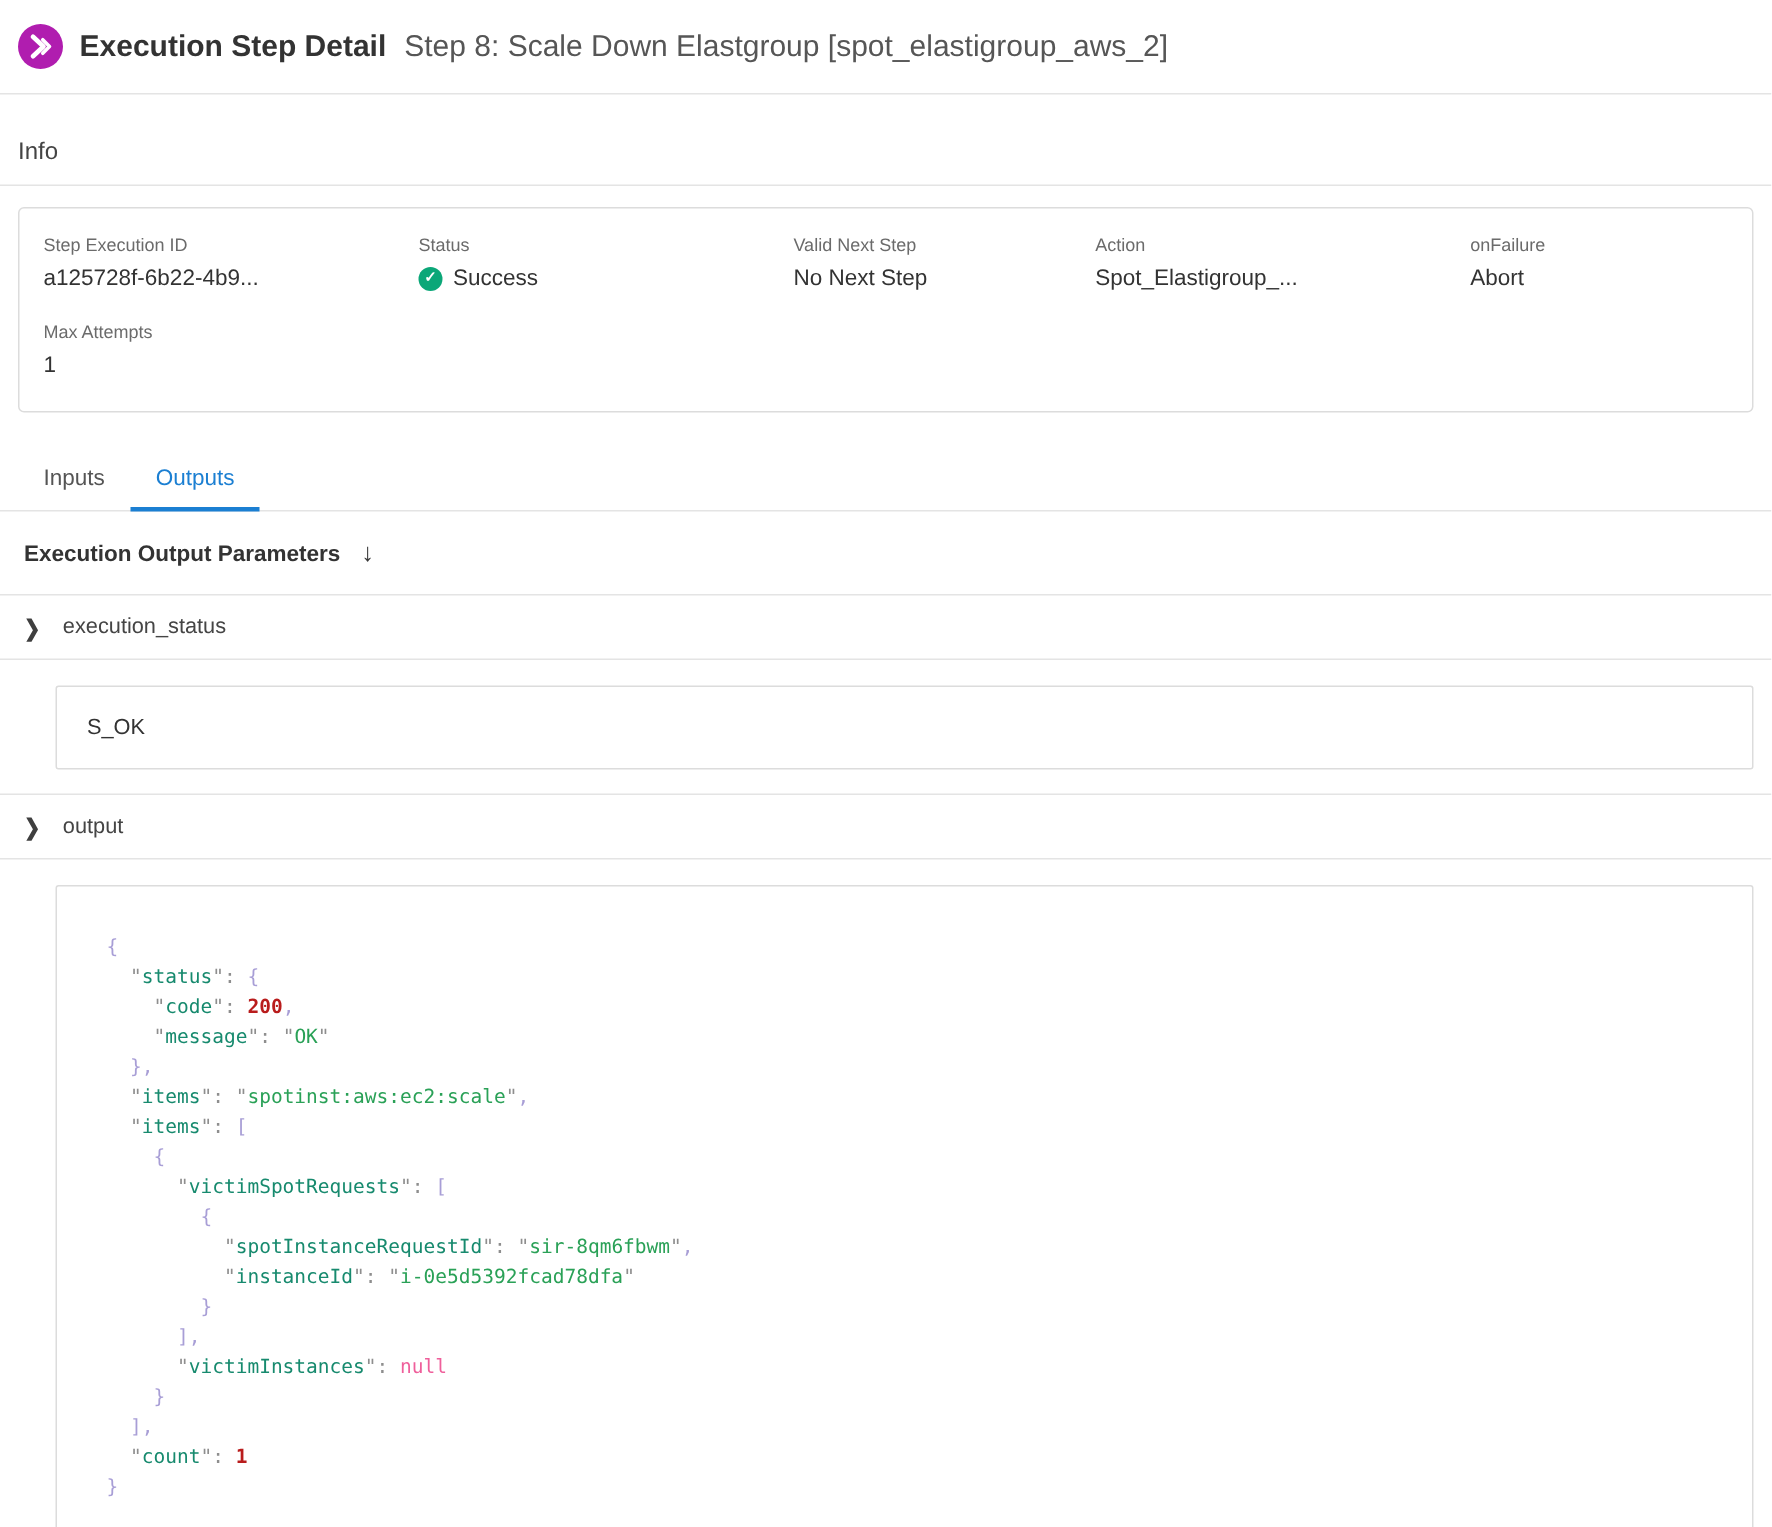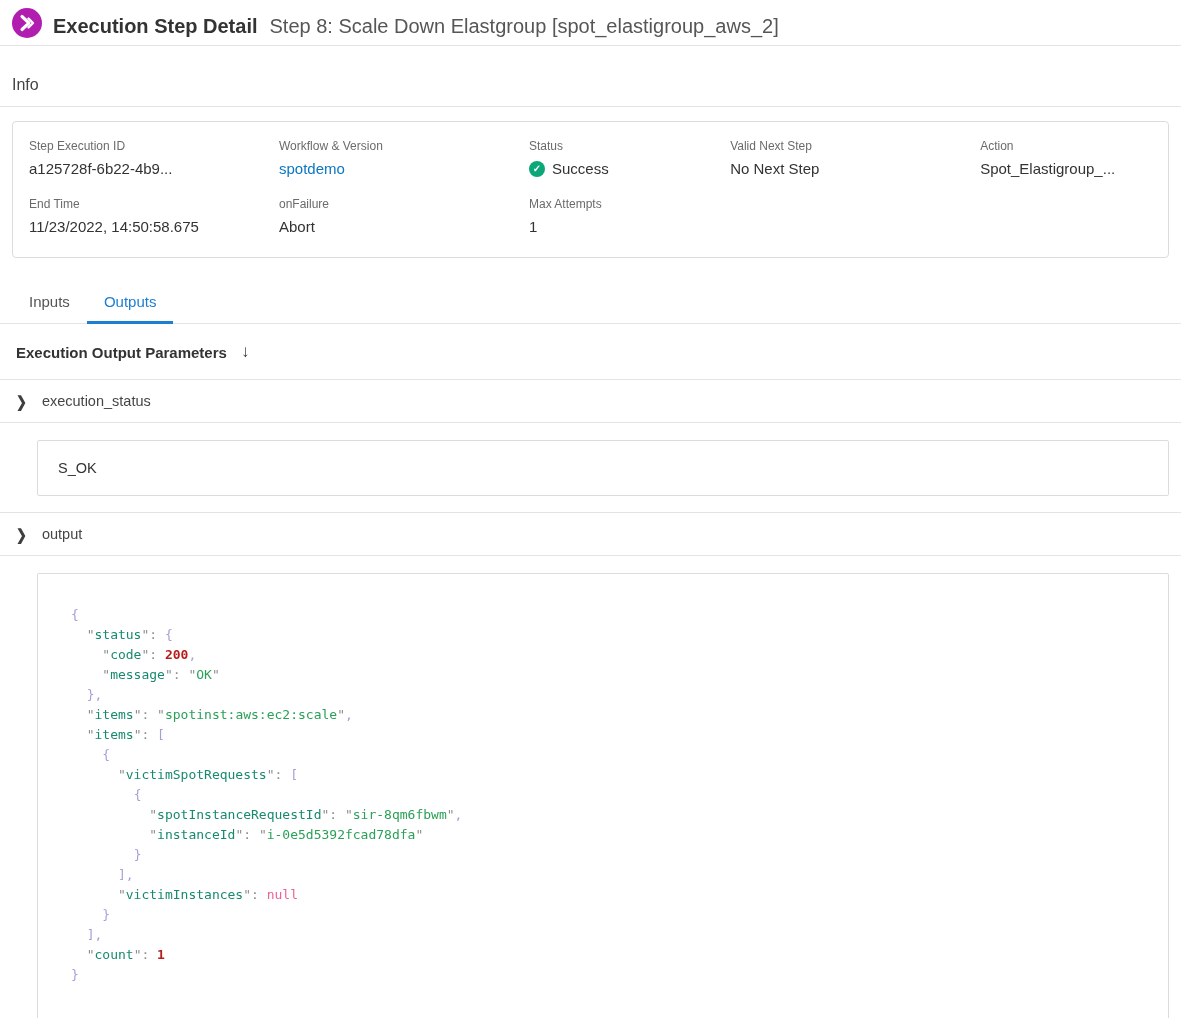--- a/index.html
+++ b/index.html
@@ -6,24 +6,24 @@
   body {
     margin: 0;
     background: #fff;
     color: #333;
     font-family: "Liberation Sans", sans-serif;
     width: 1181px;
   }
   
   .topbar {
     display: flex;
-    align-items: flex-end;
+    align-items: center;
     padding: 7px 12px;
     border-bottom: 1px solid #e4e4e4;
-    height: 46px;
+    height: 63px;
   }
   .logo { width: 30px; height: 30px; margin-right: 11px; flex: 0 0 auto; }
   .title { font-size: 20px; font-weight: bold; color: #333; margin-right: 12px; white-space: nowrap; }
   .subtitle { font-size: 20px; font-weight: 400; color: #565656; white-space: nowrap; }
 
   
   .info-heading {
     font-size: 16px;
     color: #444;
     padding: 30px 12px 12px 12px;
@@ -137,41 +137,33 @@
 </div>
 
 <div class="info-heading">Info</div>
 
 <div class="info-card">
   <div>
     <div class="field-label">Step Execution ID</div>
     <div class="field-value">a125728f-6b22-4b9...</div>
   </div>
   <div>
-    <div class="field-label">Workflow &amp; Version</div>
-    <div class="field-value link">spotdemo</div>
-  </div>
-  <div>
     <div class="field-label">Status</div>
     <div class="field-value status-value">
       <span class="check-circle">✓</span>
       <span>Success</span>
     </div>
   </div>
   <div>
     <div class="field-label">Valid Next Step</div>
     <div class="field-value">No Next Step</div>
   </div>
   <div>
     <div class="field-label">Action</div>
     <div class="field-value">Spot_Elastigroup_...</div>
-  </div>
-  <div>
-    <div class="field-label">End Time</div>
-    <div class="field-value">11/23/2022, 14:50:58.675</div>
   </div>
   <div>
     <div class="field-label">onFailure</div>
     <div class="field-value">Abort</div>
   </div>
   <div>
     <div class="field-label">Max Attempts</div>
     <div class="field-value">1</div>
   </div>
   <div></div>

